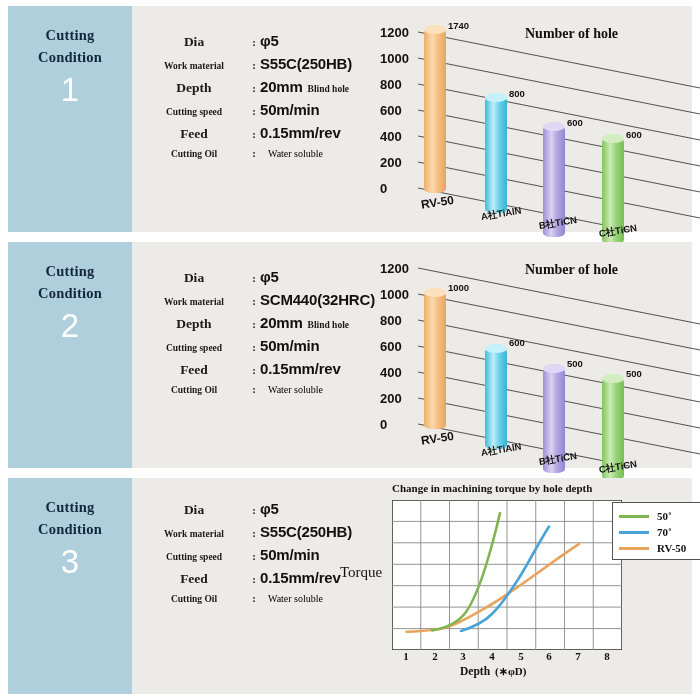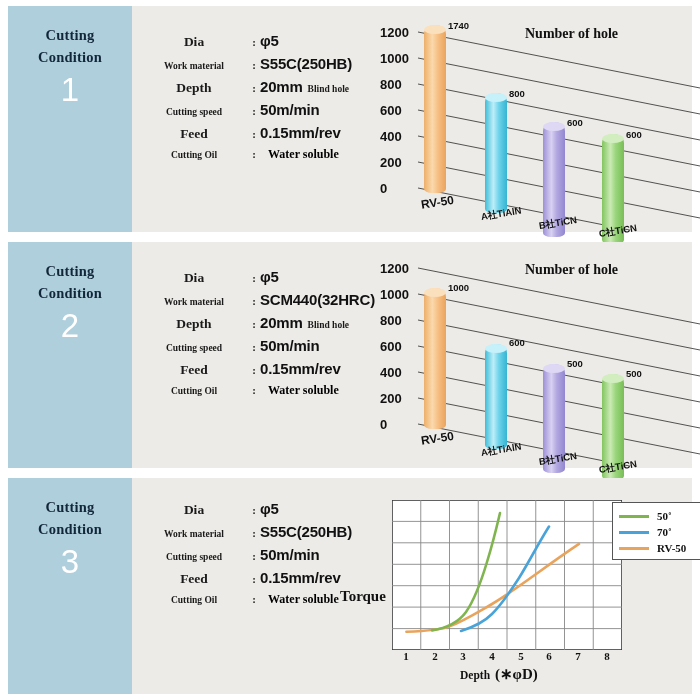--- a/index.html
+++ b/index.html
@@ -58,21 +58,21 @@
     font-family:"Liberation Sans", sans-serif;
     font-weight:bold;font-size:15px;color:#111;white-space:nowrap;
     letter-spacing:-.2px;
   }
   .spec-note{
     font-family:"Liberation Serif", serif;
     font-weight:bold;font-size:9.5px;color:#1a1a1a;margin-left:5px;
   }
   .lbl-lg{font-size:13.5px;}
   .lbl-sm{font-size:9.5px;}
-  .val-sm{font-family:"Liberation Serif",serif;font-weight:bold;font-size:12px;margin-left:8px;text-align:center;}
+  .val-sm{font-family:"Liberation Serif",serif;font-weight:normal;font-size:10px;margin-left:8px;text-align:center;}
 
   
   .barchart{position:absolute;left:248px;top:4px;width:340px;height:220px;}
   .bc-title{
     position:absolute;left:145px;top:16px;
     font-family:"Liberation Serif", serif;font-weight:bold;font-size:14px;color:#111;
     white-space:nowrap;
   }
   .bc-grid{position:absolute;left:0;top:0;width:340px;height:220px;}
   .bc-ylabel{
@@ -97,28 +97,28 @@
 
   
   .linechart{position:absolute;left:218px;top:2px;width:360px;height:212px;}
   .lc-title{
     position:absolute;left:42px;top:2px;
     font-family:"Liberation Serif", serif;font-weight:bold;font-size:11px;color:#111;
     white-space:nowrap;
   }
   .lc-ytitle{
     position:absolute;left:-10px;top:84px;
-    font-family:"Liberation Serif", serif;font-weight:bold;font-size:15px;color:#111;margin-top:24px;
+    font-family:"Liberation Serif", serif;font-weight:normal;font-size:15px;color:#111;
   }
   .lc-xtitle{
     position:absolute;left:110px;top:185px;
     font-family:"Liberation Serif", serif;font-weight:bold;font-size:11.5px;color:#111;
     white-space:nowrap;
   }
-  .lc-xtitle .unit{font-size:15px;margin-left:5px;margin-top:12px;}
+  .lc-xtitle .unit{font-size:11px;margin-left:5px;margin-top:12px;}
   .lc-tick{
     position:absolute;top:170px;
     font-family:"Liberation Serif", serif;font-weight:bold;font-size:11px;color:#111;
     transform:translateX(-50%);
   }
   .legend{
     position:absolute;left:262px;top:22px;width:94px;height:58px;
     background:#ffffff;border:1.6px solid #555;
     box-sizing:border-box;padding:5px 0 0 6px;
   }
@@ -349,20 +349,21 @@
           <span class="spec-value">0.15mm/rev</span>
         </div>
         <div class="spec-row">
           <span class="spec-label lbl-sm">Cutting Oil</span>
           <span class="spec-colon">:</span>
           <span class="val-sm">Water soluble</span>
         </div>
       </div>
 
       <div class="linechart">
+        <div class="lc-title">Change in machining torque by hole depth</div>
         <div class="lc-ytitle">Torque</div>
 
         <svg style="position:absolute;left:42px;top:20px;width:230px;height:150px;" viewBox="0 0 230 150" preserveAspectRatio="none">
           <rect x="0" y="0" width="230" height="150" fill="#ffffff" stroke="#3a3a3a" stroke-width="1.6"></rect>
           <g stroke="#888" stroke-width="0.9">
             <line x1="28.75" y1="0" x2="28.75" y2="150"></line>
             <line x1="57.5" y1="0" x2="57.5" y2="150"></line>
             <line x1="86.25" y1="0" x2="86.25" y2="150"></line>
             <line x1="115" y1="0" x2="115" y2="150"></line>
             <line x1="143.75" y1="0" x2="143.75" y2="150"></line>

